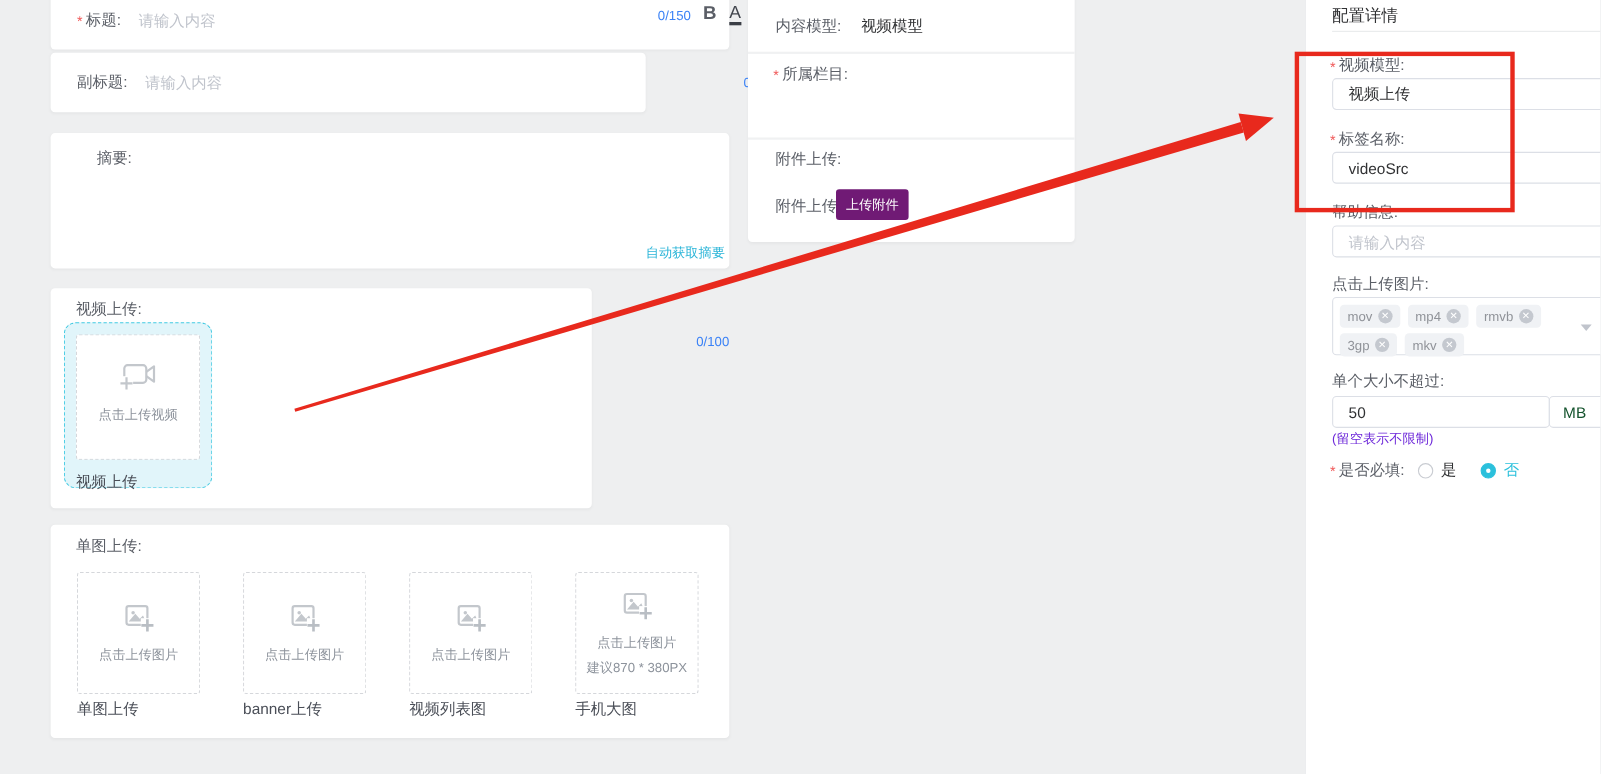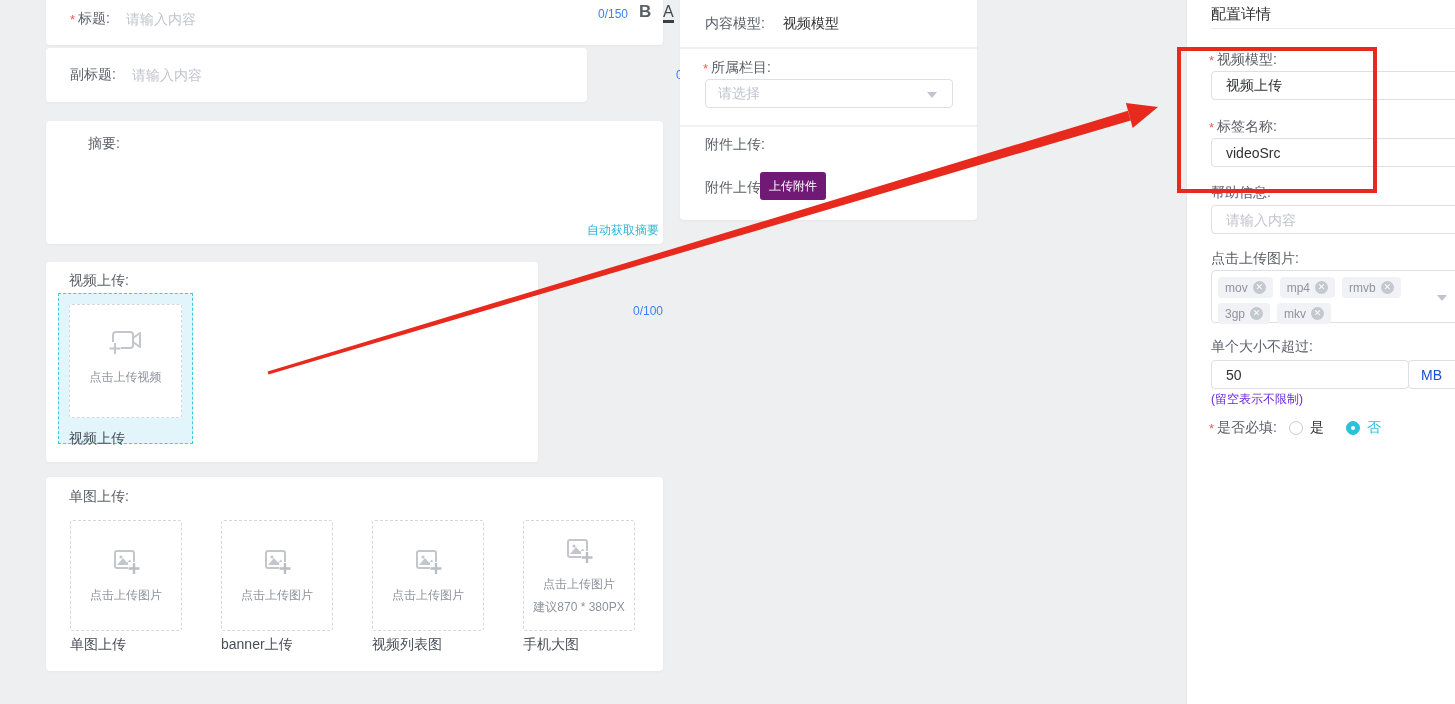--- a/index.html
+++ b/index.html
@@ -63,21 +63,21 @@
     <textarea style="position: absolute; left: 70px; top: 12px; width: 520px; height: 75px;"></textarea>
     <span class="counter abs" style="left:617px;top:197px;transform:translate(-100%,-100%);">0/100</span>
     <svg class="abs" style="left:646px;top:83px;" width="10" height="10">
       <path d="M1 9 L9 1 M5 9 L9 5" stroke="#9a9ea6" stroke-width="1" fill="none"></path>
     </svg>
     <span class="link abs" style="right:4px;bottom:5px;">自动获取摘要</span>
   </div>
 
   <div class="card" style="left:46px;top:262px;width:492px;height:200px;">
     <span class="lbl abs" style="left:23px;top:10px;">视频上传:</span>
-    <div class="abs" style="left:12px;top:31px;width:135px;height:151px;border:1px dashed #41cae2;border-radius:0;background:#e1f5fa;box-sizing:border-box;cursor:pointer;">
+    <div class="abs" style="left:12px;top:31px;width:135px;height:151px;border:1px dashed #41cae2;border-radius:11px;background:#e1f5fa;box-sizing:border-box;cursor:pointer;">
       <div class="dash-box" style="left:10px;top:10px;width:113px;height:114px;justify-content:flex-start;padding-top:22px;">
         <svg width="40" height="32" viewBox="0 0 40 32">
           <rect x="7" y="5" width="20" height="16" rx="3" fill="none" stroke="#c3c7cc" stroke-width="2"></rect>
           <path d="M27 11 L34 6 L34 20 L27 15" fill="none" stroke="#c3c7cc" stroke-width="2" stroke-linejoin="round"></path>
           <rect x="3" y="15" width="12" height="13" fill="#fff"></rect>
           <path d="M9 16 V27 M3.5 21.5 H14.5" stroke="#c3c7cc" stroke-width="2"></path>
         </svg>
         <span class="upload-text">点击上传视频</span>
       </div>
       <span class="box-label" style="left:10px;top:136px;">视频上传</span>
@@ -144,24 +144,20 @@
     <div class="row" style="position:absolute;left:25px;top:22px;">
       <span class="lbl">内容模型:</span>
       <span class="val" style="margin-left:18px;">视频模型</span>
     </div>
     <div class="divider" style="top:54px;"></div>
 
     <div class="row" style="position:absolute;left:23px;top:66px;">
       <span class="req">*</span>
       <span class="lbl">所属栏目:</span>
     </div>
-    <div class="inputbox" style="left:25px;top:86px;width:248px;cursor:pointer;">
-      <span class="ph" style="font-size:14px;">请选择</span>
-      <span class="caret" style="position:absolute;right:15px;top:12px;"></span>
-    </div>
     <div class="divider" style="top:132px;"></div>
 
     <span class="lbl abs" style="left:25px;top:143px;">附件上传:</span>
     <span class="lbl abs" style="left:25px;top:186px;">附件上传:</span>
     <button class="cyan-btn" style="left:80px;top:179px;width:66px;height:28px;">上传附件</button>
   </div>
 
   <div class="abs" style="left:1186px;top:0;width:269px;height:704px;background:#fff;border-left:1px solid #e4e6e8;">
     <span class="abs" style="left:24px;top:5px;font-size:15px;color:#303133;font-weight:500;">配置详情</span>
     <div class="abs" style="left:24px;right:0;top:28px;height:1px;background:#e8eaec;"></div>
@@ -210,21 +206,21 @@
           <span class="chip-close">✕</span>
         </span>
       <span class="caret" style="position:absolute;right:22px;top:24px;"></span>
     </div>
 
     <span class="lbl abs" style="left:24px;top:338px;">单个大小不超过:</span>
     <div class="inputbox" style="left:24px;top:360px;width:198px;">
       <input style="width: 100%;" value="50">
     </div>
     <div class="inputbox" style="left:221px;right:-14px;top:360px;border-left:1px solid #dcdfe6;cursor:pointer;">
-      <span class="lbl" style="color:#1d4ed8;text-align:center;">MB</span>
+      <span class="lbl" style="color:#14532d;text-align:center;">MB</span>
 
     </div>
     <span class="abs" style="left:24px;top:391px;font-size:12px;color:#6d28d9;">(留空表示不限制)</span>
 
     <div class="row" style="position:absolute;left:22px;top:419px;">
       <span class="req">*</span>
       <span class="lbl">是否必填:</span>
       <span class="radio off" style="margin-left:12px;"></span>
       <span class="val" style="margin-left:7px;">是</span>
       <span class="radio on" style="margin-left:22px;"></span>

